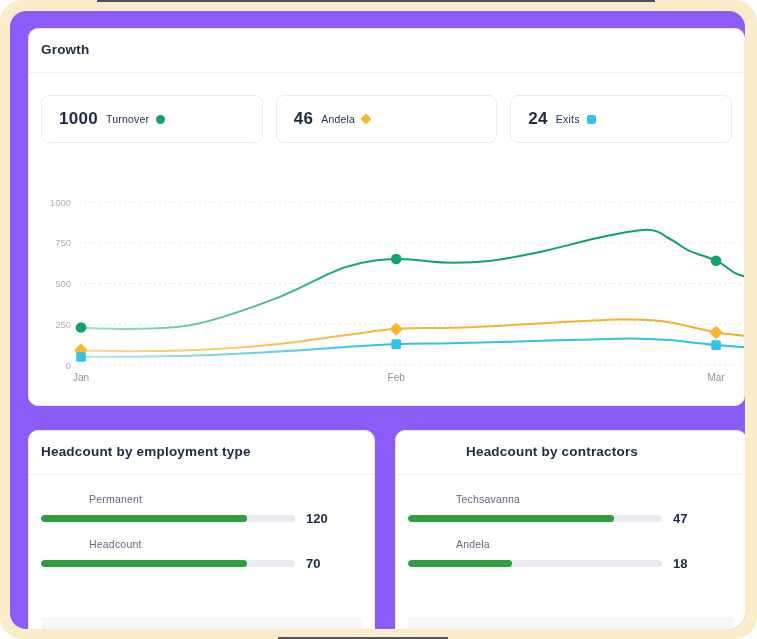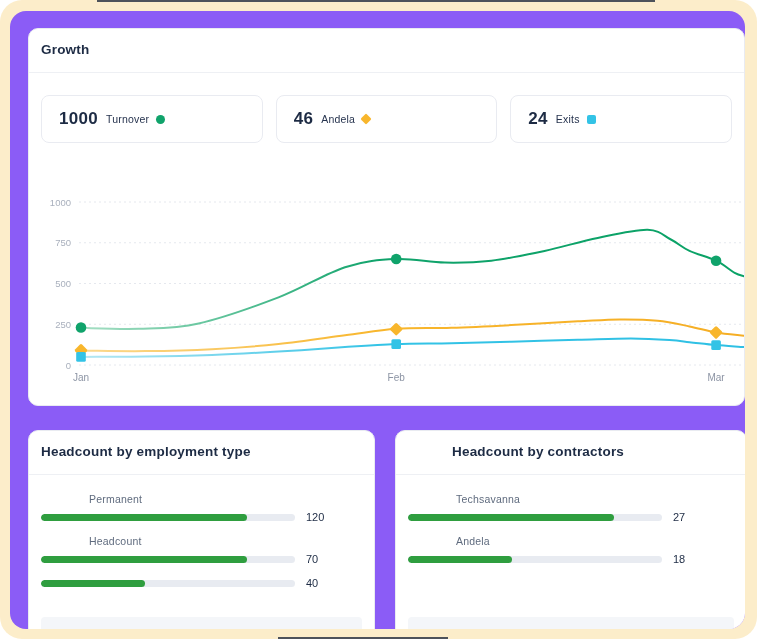--- a/index.html
+++ b/index.html
@@ -8,42 +8,42 @@
   .frame{position:absolute;inset:0;background:var(--frame-color,#fcedca);border-radius:22px;}
   .page{position:absolute;left:10px;top:11px;width:735px;height:618px;background:#8b5cf6;
         border-radius:16px;overflow:hidden;}
   .card{position:absolute;background:#fff;border:1px solid var(--card-border,#e9ebf1);
         border-radius:10px;overflow:hidden;}
   .growth-card{left:18px;top:17px;width:715px;height:376px;}
   .bottom-card-left{left:18px;top:419px;width:345px;height:214px;}
   .bottom-card-right{left:385px;top:419px;width:350px;height:214px;}
   .card-title{position:absolute;left:12px;top:13px;margin:0;font-size:13.5px;font-weight:600;
         letter-spacing:.2px;color:var(--text-dark,#1d2b44);}
-  .bottom-card-right .card-title{left:12px;padding-left:44px;}
+  .bottom-card-right .card-title{left:26px;padding-left:44px;}
   .divider{position:absolute;left:0;right:0;top:43px;height:1px;background:#eef0f4;}
   
   .stats-row{position:absolute;left:12px;right:12px;top:66px;height:48px;display:flex;gap:13px;}
   .stat-card{flex:1;border:1px solid var(--card-border,#e9ebf1);border-radius:8px;background:#fff;
         display:flex;align-items:center;padding-left:17px;box-sizing:border-box;}
   .stat-value{font-size:17px;font-weight:600;color:var(--text-dark,#1d2b44);letter-spacing:.3px;}
   .stat-label{font-size:10.5px;font-weight:500;color:#26334e;margin-left:8px;letter-spacing:.2px;}
   .stat-icon{width:9px;height:9px;display:inline-block;margin-left:7px;flex:none;}
   .icon-circle{border-radius:50%;}
   .icon-diamond{width:8px;height:8px;transform:rotate(45deg);border-radius:1.5px;}
   .icon-square{border-radius:2px;}
   .chart-svg{position:absolute;left:0;top:0;width:715px;height:376px;pointer-events:none;}
   
   .bars{position:absolute;left:12px;right:12px;top:62px;}
   .bar-row{margin-bottom:12px;}
   .bar-label{font-size:10.5px;color:var(--text-muted,#5f6b7e);margin-bottom:6px;letter-spacing:.2px;padding-left:48px;}
   .bar-line{display:flex;align-items:center;}
   .bar-track{width:254px;height:7px;border-radius:4px;background:var(--bar-track,#e8ebf1);
         overflow:hidden;flex:none;}
   .bar-fill{height:100%;border-radius:4px;background:var(--bar-green,#2f9e3f);}
-  .bar-value{font-size:11px;color:var(--text-dark,#1d2b44);margin-left:11px;min-width:26px;}
+  .bar-value{font-size:13px;color:var(--text-dark,#1d2b44);margin-left:11px;min-width:26px;font-weight:bold;}
   .card-footer{position:absolute;left:12px;right:12px;top:186px;height:30px;
         background:var(--footer-bg,#f4f6f9);border-radius:4px;}
   .edge-line{position:absolute;height:2px;background:#4d525a;z-index:9;}
   .edge-line.top{left:97px;top:0;width:558px;}
   .edge-line.bottom{left:278px;bottom:0;width:170px;}
 </style>
 </head>
 <body>
 
 <div class="frame">
@@ -136,42 +136,36 @@
     <div class="bar-label">Headcount</div>
     <div class="bar-line">
       <div class="bar-track">
         <div class="bar-fill" style="width: 81%; background: rgb(47, 158, 63);"></div>
       </div>
       <div class="bar-value">70</div>
     </div>
   </div>
 
   <div class="bar-row">
-    <div class="bar-line">
-      <div class="bar-track">
-        <div class="bar-fill" style="width: 41%; background: rgb(47, 158, 63);"></div>
-      </div>
-      <div class="bar-value">40</div>
-    </div>
   </div>
 </div>
       <div class="card-footer"></div>
     </section>
 
     <section class="card bottom-card-right">
       <h2 class="card-title">Headcount by contractors</h2>
       <div class="divider"></div>
       <div class="bars">
   <div class="bar-row">
     <div class="bar-label">Techsavanna</div>
     <div class="bar-line">
       <div class="bar-track">
         <div class="bar-fill" style="width: 81%; background: rgb(47, 158, 63);"></div>
       </div>
-      <div class="bar-value">27</div>
+      <div class="bar-value">47</div>
     </div>
   </div>
 
   <div class="bar-row">
     <div class="bar-label">Andela</div>
     <div class="bar-line">
       <div class="bar-track">
         <div class="bar-fill" style="width: 41%; background: rgb(47, 158, 63);"></div>
       </div>
       <div class="bar-value">18</div>

